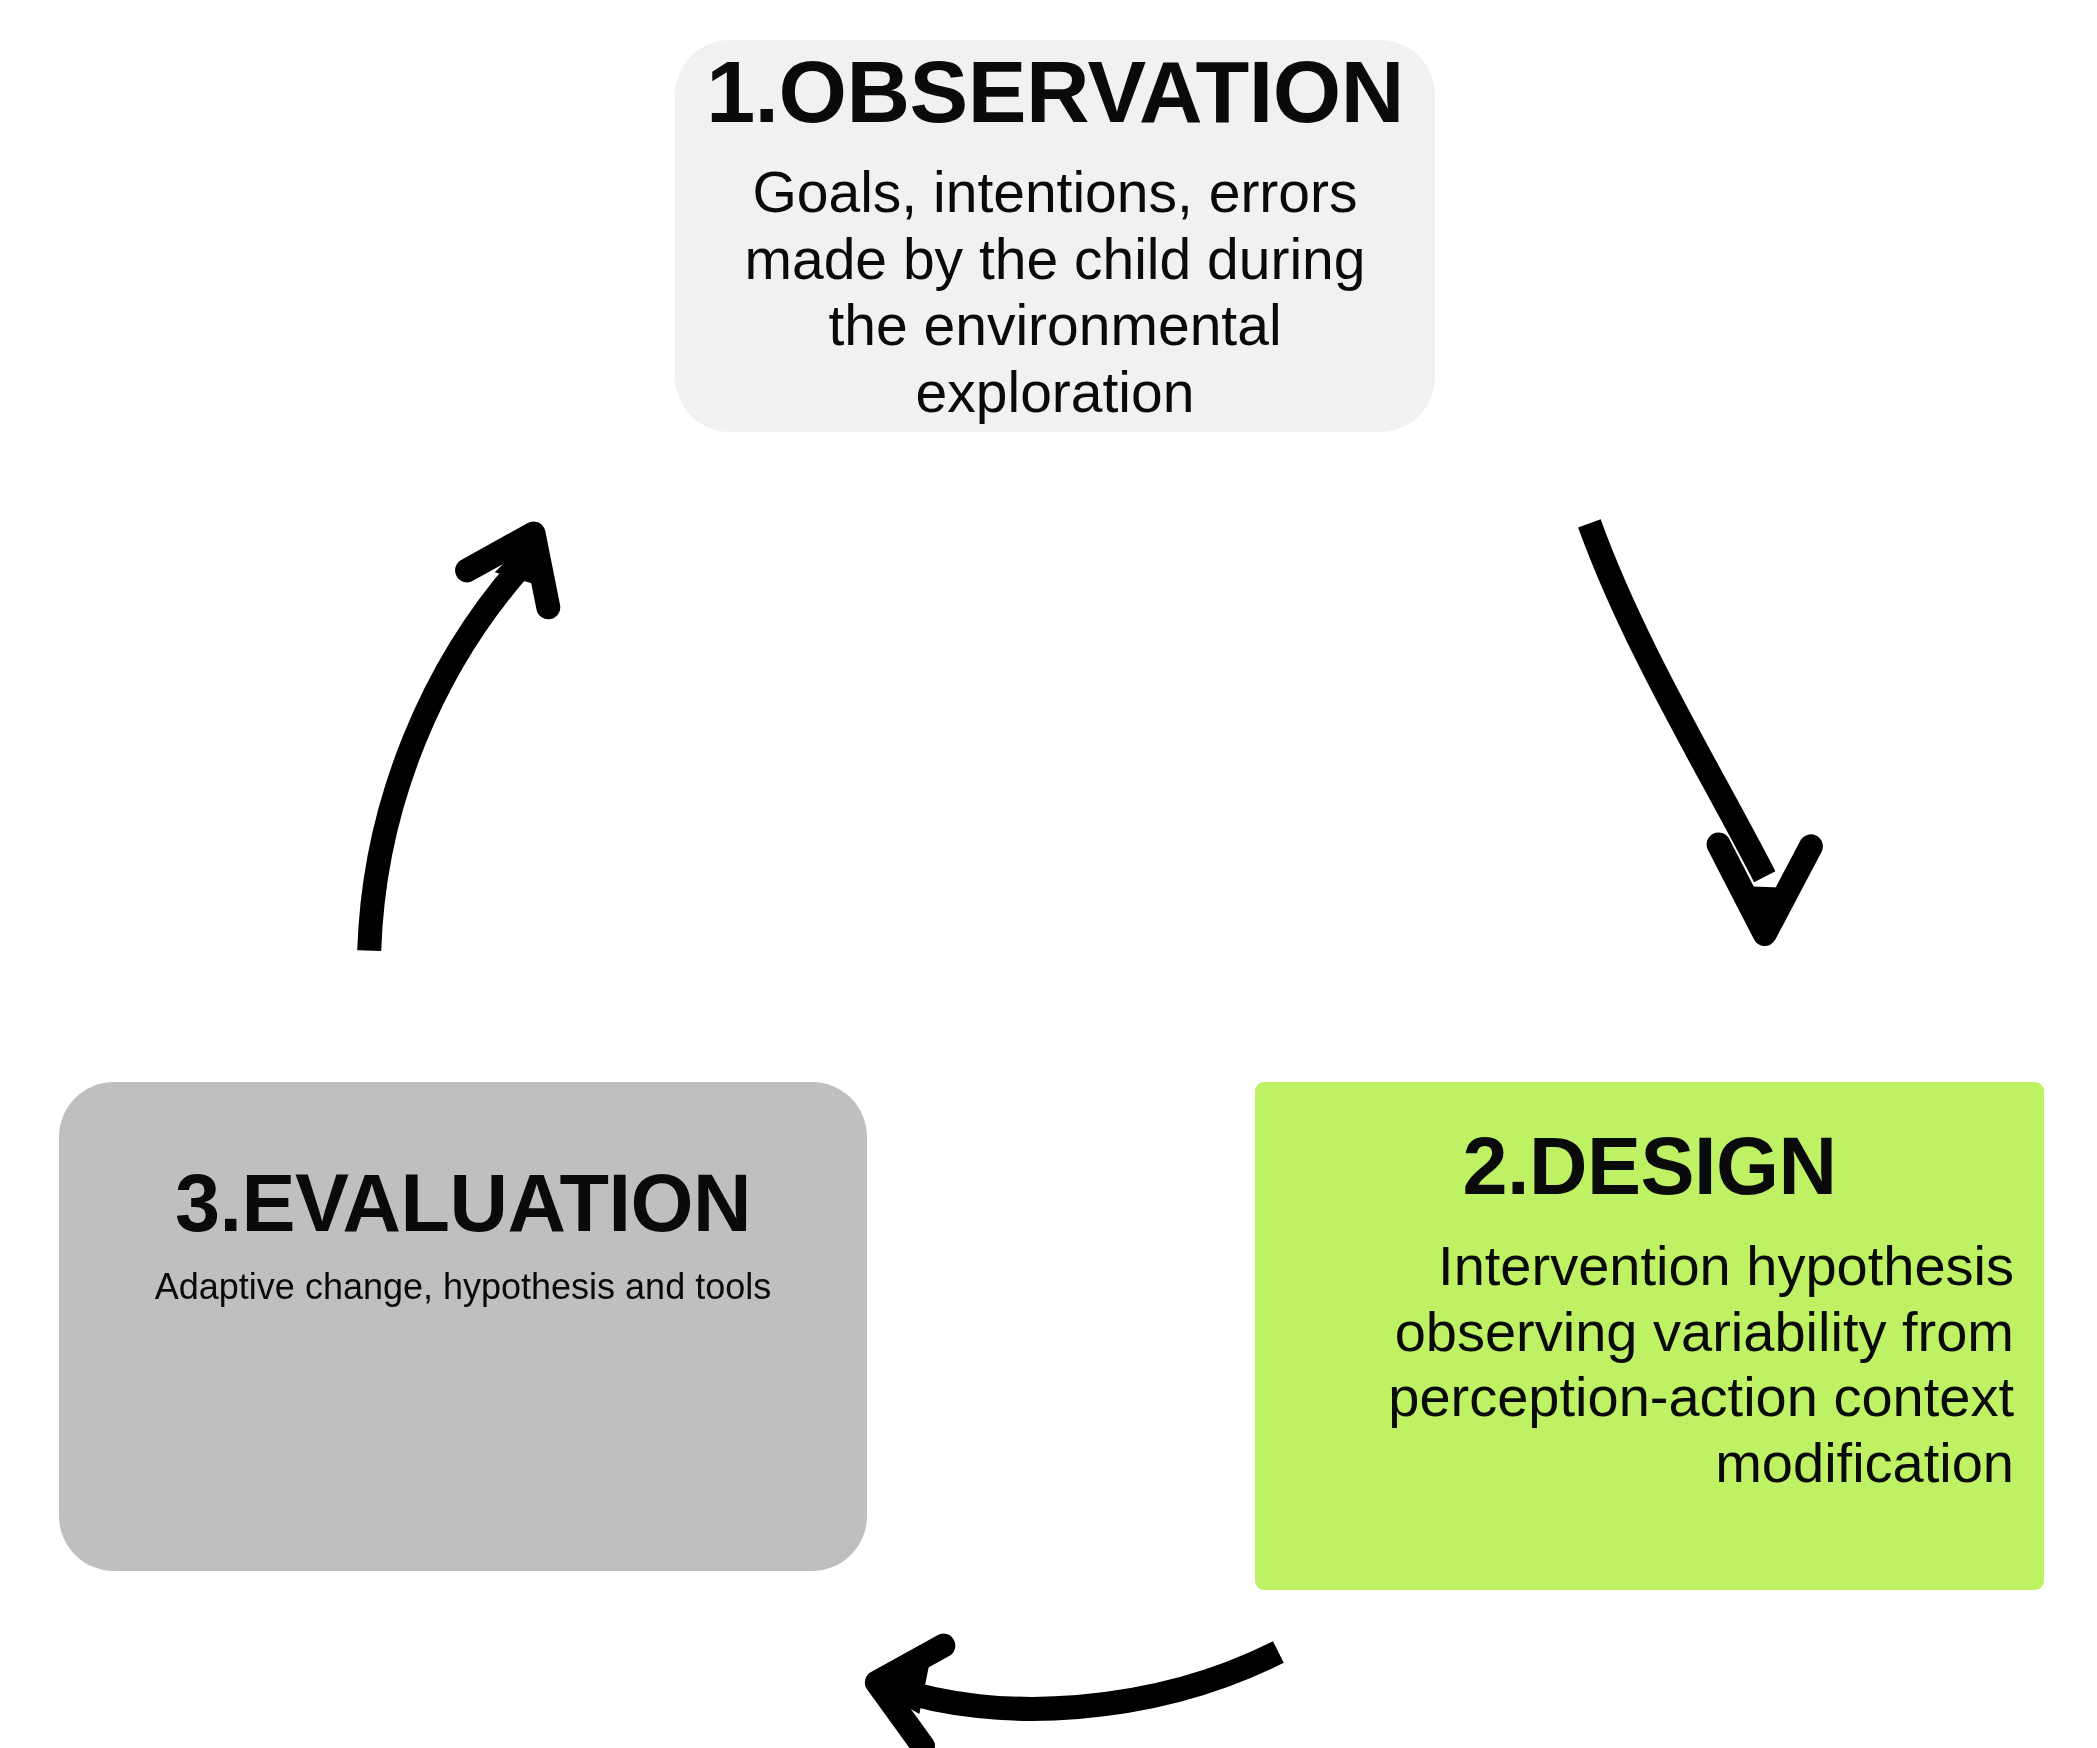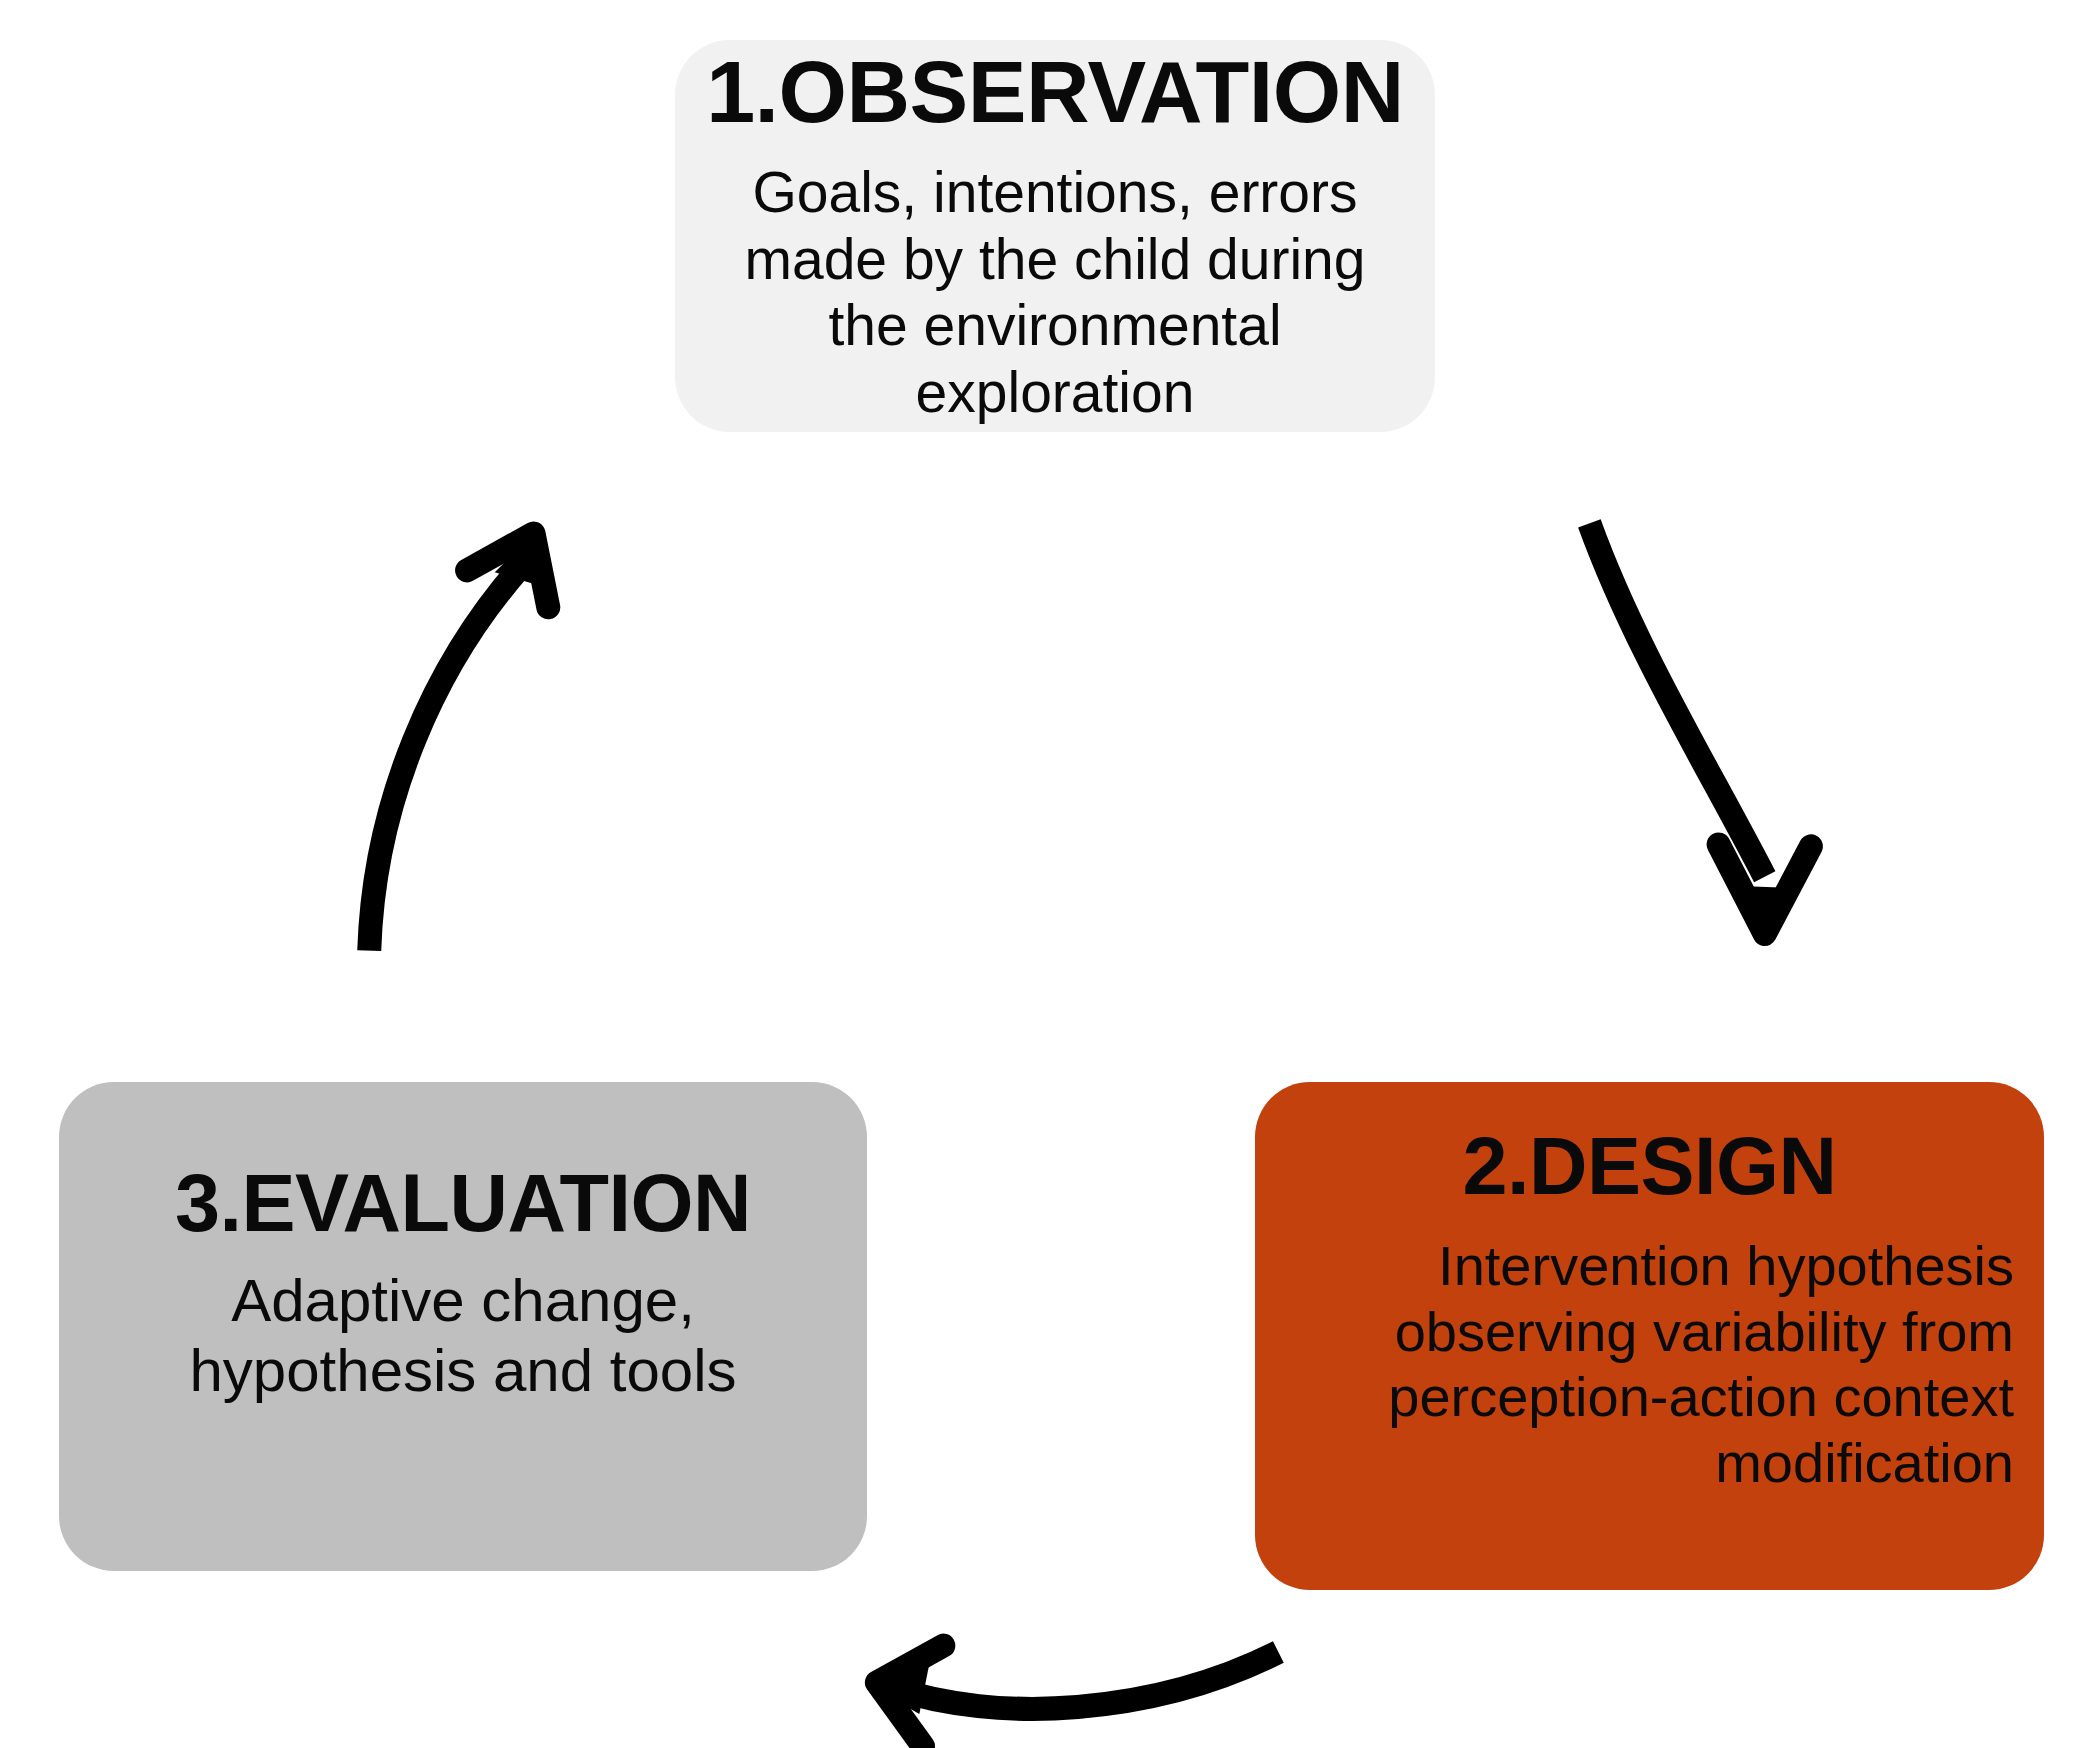--- a/index.html
+++ b/index.html
@@ -105,21 +105,21 @@
     height: 489px;
     background: #bfbfbf;
     justify-content: flex-start;
     padding-top: 79px;
   }
   #box-evaluation .stage-title {
     font-size: 81px;
     margin-bottom: 20px;
   }
   #box-evaluation .stage-desc {
-    font-size: 60px;
+    font-size: 36px;
     max-width: 646px;
   }
 </style>
 </head>
 <body>
 
 <div id="cycle-canvas">
 
   <svg class="arrows-layer" viewBox="0 0 2273 1895" width="2098" height="1749">
 
@@ -141,21 +141,21 @@
       <path d="M 536 620 L 585 572 L 596 638 Z" fill="#000000"></path>
     </g>
 
   </svg>
 
   <div class="stage-box" id="box-observation" style="background: rgb(241, 241, 241);">
     <div class="stage-title">1.OBSERVATION</div>
     <div class="stage-desc">Goals, intentions, errors made by the child during the environmental exploration</div>
   </div>
 
-  <div class="stage-box" id="box-design" style="background: #c2410c;">
+  <div class="stage-box" id="box-design" style="background: #bef264; border-radius: 9px;">
     <div class="stage-title">2.DESIGN</div>
     <div class="stage-desc">Intervention hypothesis observing variability from perception-action context modification</div>
   </div>
 
   <div class="stage-box" id="box-evaluation" style="background: rgb(191, 191, 191);">
     <div class="stage-title">3.EVALUATION</div>
     <div class="stage-desc">Adaptive change, hypothesis and tools</div>
   </div>
 
 </div>

